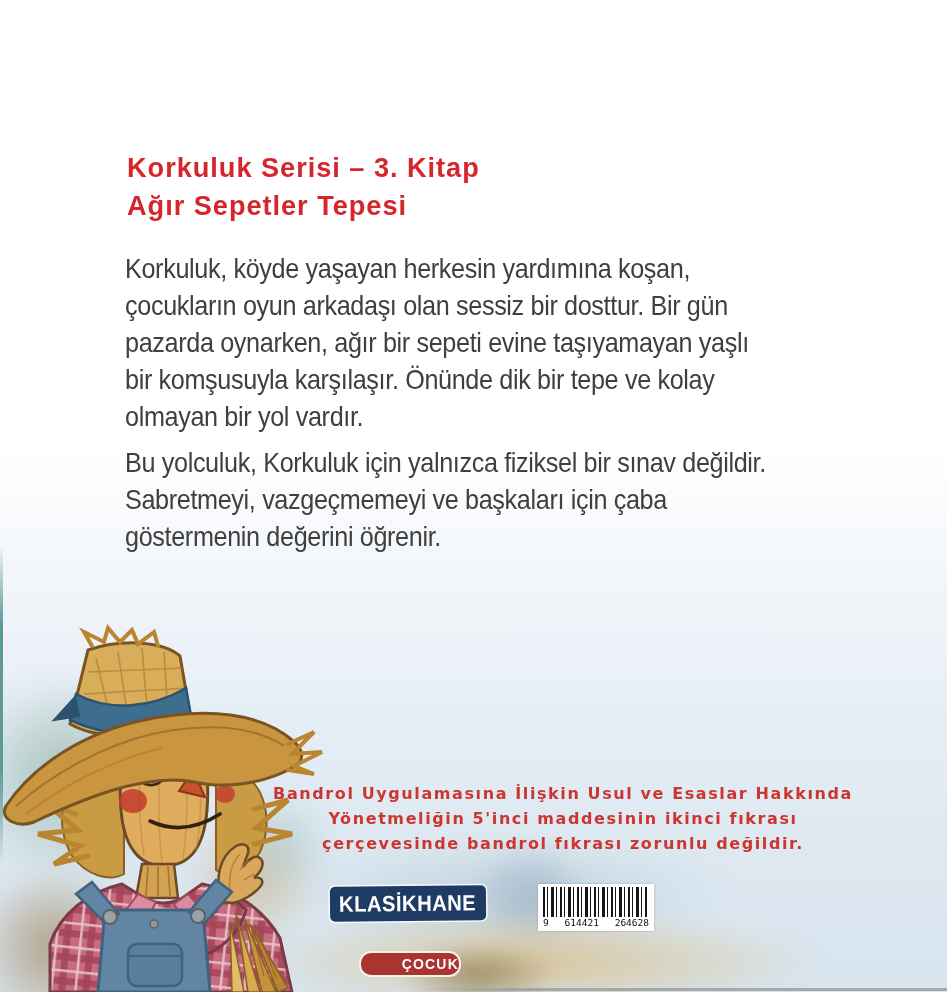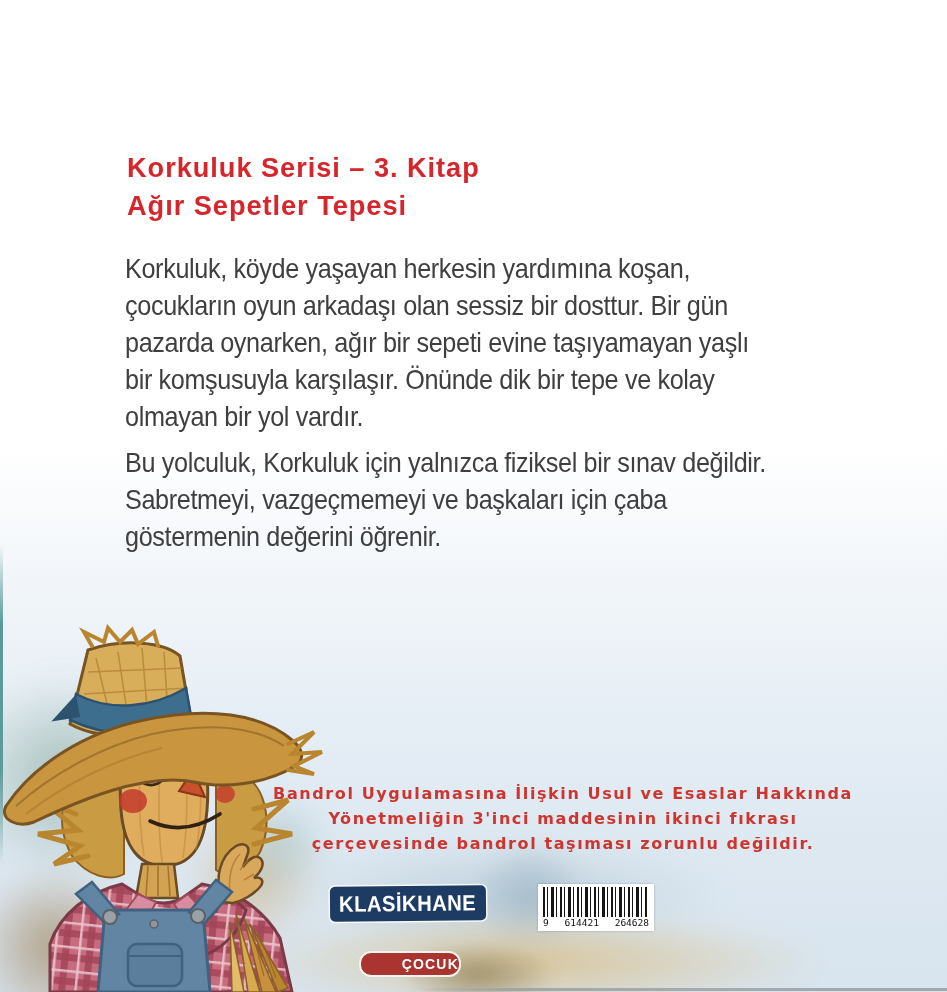--- a/index.html
+++ b/index.html
@@ -115,22 +115,22 @@
   </div>
 
   <div class="synopsis p2">
     <div>Bu yolculuk, Korkuluk için yalnızca fiziksel bir sınav değildir.</div>
     <div>Sabretmeyi, vazgeçmemeyi ve başkaları için çaba</div>
     <div>göstermenin değerini öğrenir.</div>
   </div>
 
   <div class="bandrol">
     <div>Bandrol Uygulamasına İlişkin Usul ve Esaslar Hakkında</div>
-    <div>Yönetmeliğin 3'inci maddesinin ikinci fıkrası</div>
-    <div>çerçevesinde bandrol taşıması zorunlu değildir.</div>
+    <div>Yönetmeliğin 5'inci maddesinin ikinci fıkrası</div>
+    <div>çerçevesinde bandrol fıkrası zorunlu değildir.</div>
   </div>
 
   <svg class="scarecrow" viewBox="0 0 348 368" xmlns="http://www.w3.org/2000/svg">
     <defs>
       <pattern id="plaid" width="24" height="24" patternUnits="userSpaceOnUse" patternTransform="rotate(6)">
         <rect width="24" height="24" fill="#c76b7e"></rect>
         <rect x="8" width="7" height="24" fill="#a34458" opacity=".85"></rect>
         <rect y="8" width="24" height="7" fill="#a34458" opacity=".85"></rect>
         <rect x="0" width="2.5" height="24" fill="#e9c3cc" opacity=".9"></rect>
         <rect y="0" width="24" height="2.5" fill="#e9c3cc" opacity=".9"></rect>

